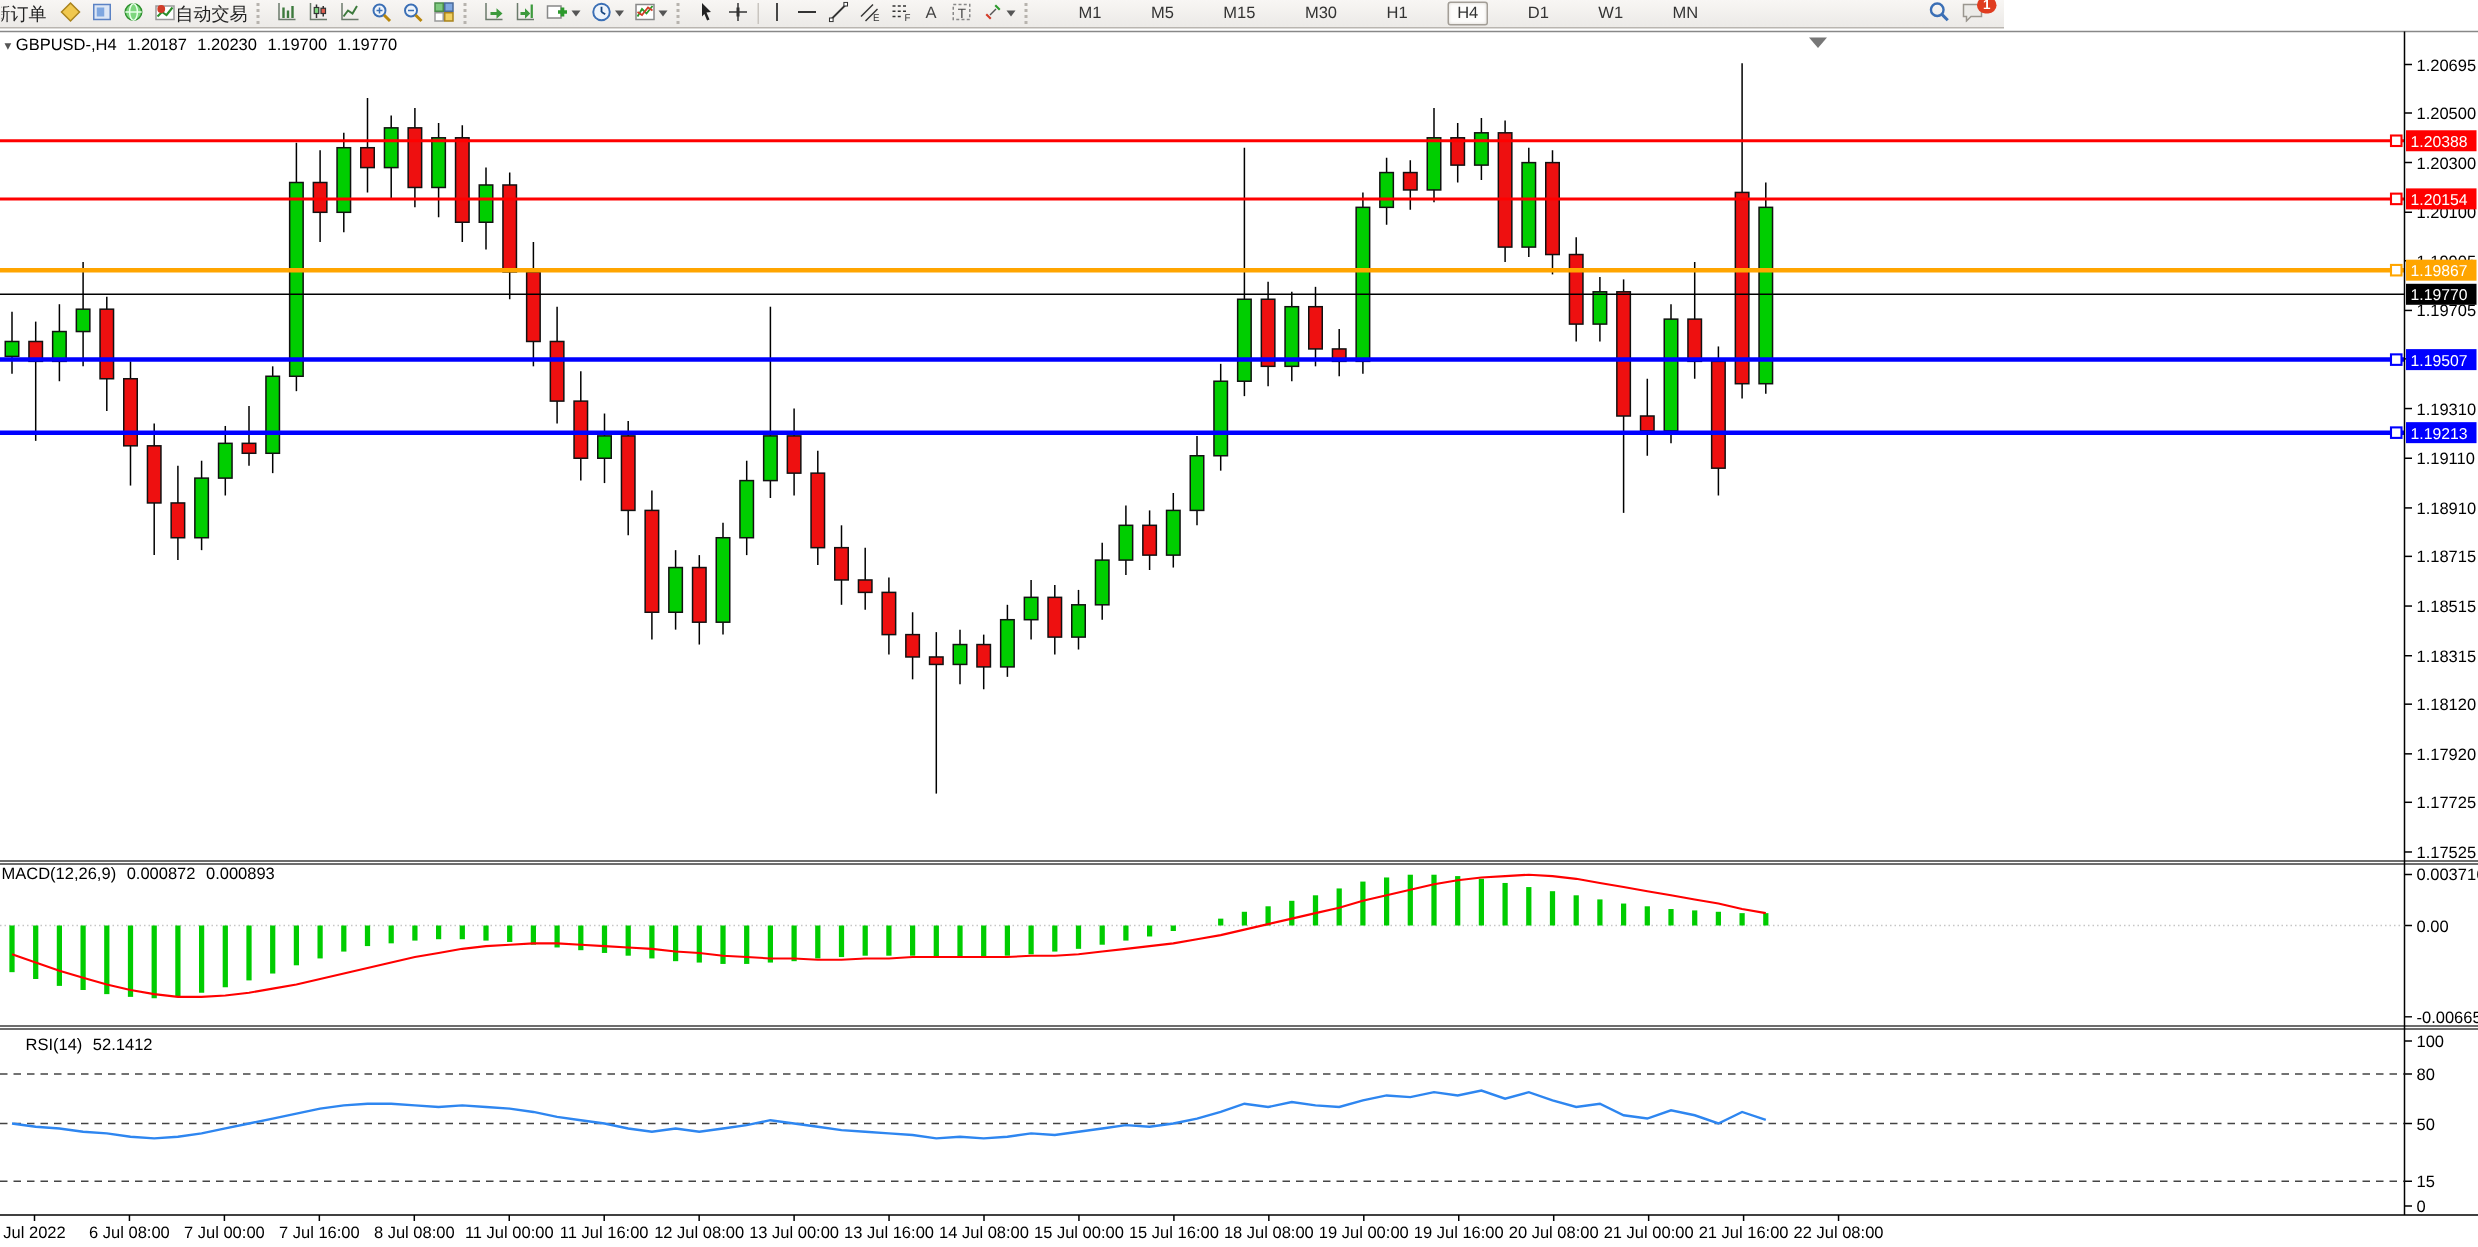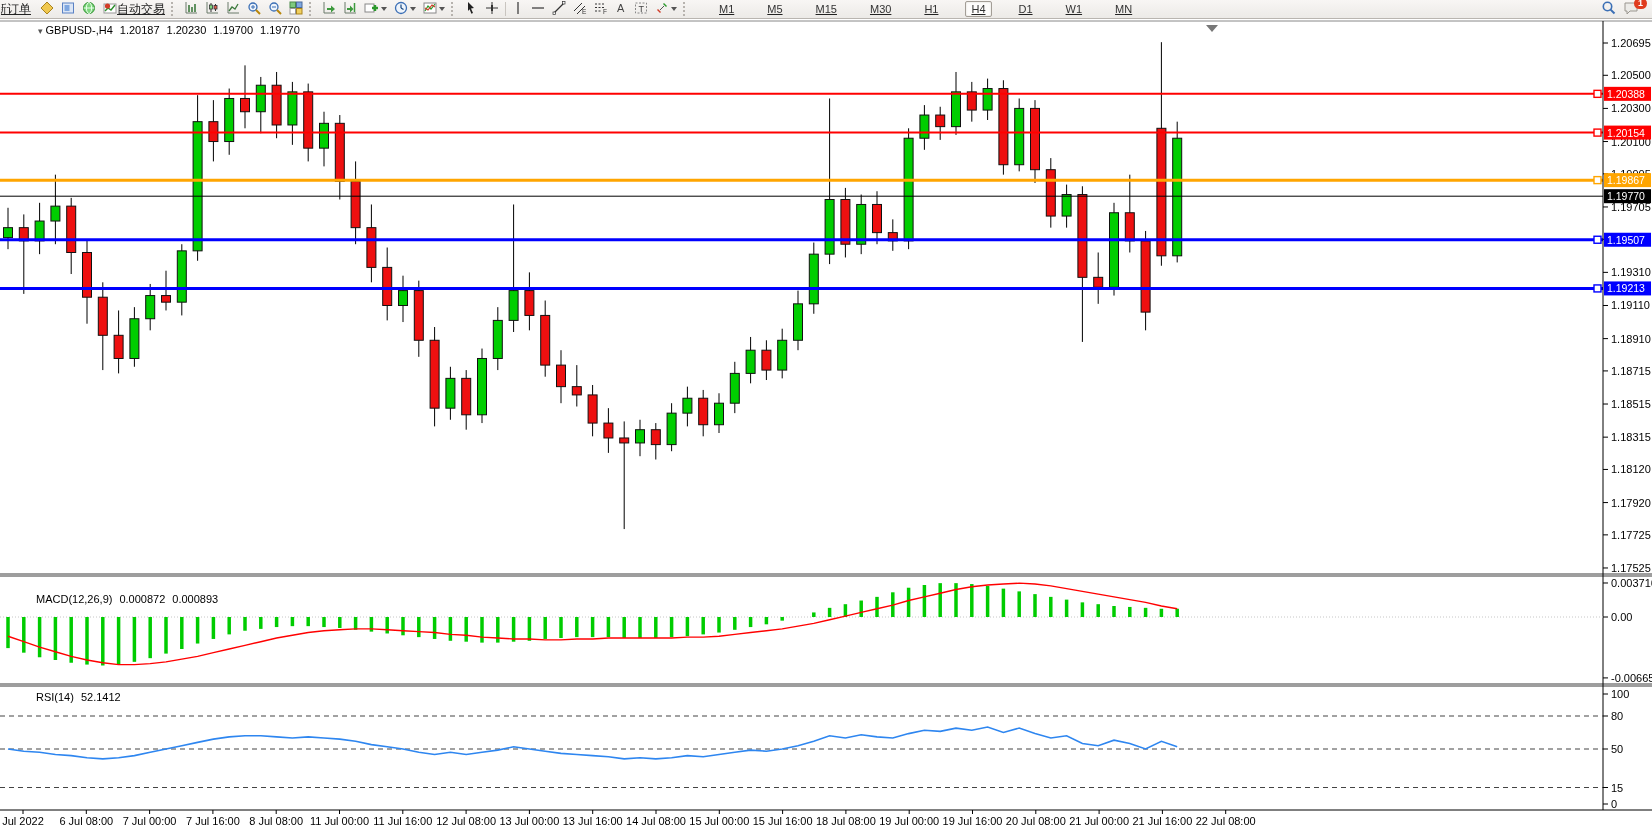--- a/index.html
+++ b/index.html
@@ -1,40 +1,40 @@
 <!DOCTYPE html>
 <html><head>
 <meta charset="utf-8">
 <style>
   html,body{margin:0;padding:0;background:#fff;}
   .app{position:relative;width:1652px;height:831px;overflow:hidden;background:#fff;
        font-family:"Liberation Sans",sans-serif;}
   
-  .toolbar{position:absolute;left:0;top:0;width:1652px;height:18px;
+  .toolbar{position:absolute;left:0;top:0;width:1336px;height:18px;
            background:linear-gradient(#f8f6f4,#eceae7);
            border-bottom:1px solid #b9b5b0;
-           display:flex;align-items:center;gap:1px;font-size:12px;color:#222;text-decoration:underline;}
+           display:flex;align-items:center;gap:1px;font-size:12px;color:#222;}
   .tbtn{height:16px;min-width:18px;display:flex;align-items:center;justify-content:center;
         padding:0 2px;border:1px solid transparent;border-radius:2px;box-sizing:border-box;}
   .grip{width:5px;height:14px;border-left:2px dotted #b7b3ae;margin:0 2px;}
   .sep{width:1px;height:14px;background:#c9c5c0;margin:0 2px;}
   .clip{width:36px;overflow:hidden;white-space:nowrap;}
   .clip span{display:inline-block;margin-left:-10px;font-size:12px;}
   .tflabel{font-size:11px;color:#333;padding:1px 5px;border:1px solid transparent;border-radius:2px;margin-left:20px;}
   .tf-active{background:#fdfcfb;border:1px solid #a39e97;box-shadow:inset 0 0 2px #d8d4cf;}
   .caret{width:0;height:0;border-left:3px solid transparent;border-right:3px solid transparent;
          border-top:4px solid #555;margin-left:2px;}
   .spacer{flex:1;}
   .badge{position:absolute;top:-4px;right:-6px;background:#e03c1f;color:#fff;font-size:9px;
          border-radius:7px;min-width:11px;height:11px;line-height:11px;text-align:center;
          padding:0 1px;font-weight:bold;}
   .chatwrap{position:relative;margin-right:10px;}
   
   #chart-svg{position:absolute;left:0;top:18px;}
-  .overlay{position:absolute;font-size:11px;color:#000;white-space:nowrap;z-index:5;margin-left:35px;}
+  .overlay{position:absolute;font-size:11px;color:#000;white-space:nowrap;z-index:5;}
   .sym-marker{color:#555;font-size:9px;margin-right:3px;}
   .sym-part{margin-right:7px;}
 </style>
 </head>
 <body>
 
 <div class="app">
 
   <div class="toolbar">
     <div class="tbtn clip">
@@ -624,19 +624,19 @@
         <line x1="1162.3999999999999" y1="792" x2="1162.3999999999999" y2="796" stroke="#000"></line>
         <text x="1162.3999999999999" y="807" text-anchor="middle" font-size="11" fill="#000" font-family="&quot;Liberation Sans&quot;,sans-serif">21 Jul 16:00</text>
         <line x1="1225.7" y1="792" x2="1225.7" y2="796" stroke="#000"></line>
         <text x="1225.7" y="807" text-anchor="middle" font-size="11" fill="#000" font-family="&quot;Liberation Sans&quot;,sans-serif">22 Jul 08:00</text>
       </g>
     </svg>
 
   <div class="overlay" style="left:3px;top:24px;">
     <span class="sym-marker">▾</span><span class="sym-part">GBPUSD-,H4</span><span class="sym-part">1.20187</span><span class="sym-part">1.20230</span><span class="sym-part">1.19700</span><span class="sym-part">1.19770</span>
   </div>
-  <div class="overlay" style="left:1px;top:593px;">
+  <div class="overlay" style="left:1px;top:577px;">
     <span class="sym-part">MACD(12,26,9)</span><span class="sym-part">0.000872</span><span>0.000893</span>
   </div>
-  <div class="overlay" style="left:1px;top:691px;text-align:center;">
+  <div class="overlay" style="left:17px;top:691px;text-align:center;">
     <span class="sym-part">RSI(14)</span><span>52.1412</span>
   </div>
 </div>
 
 </body></html>

